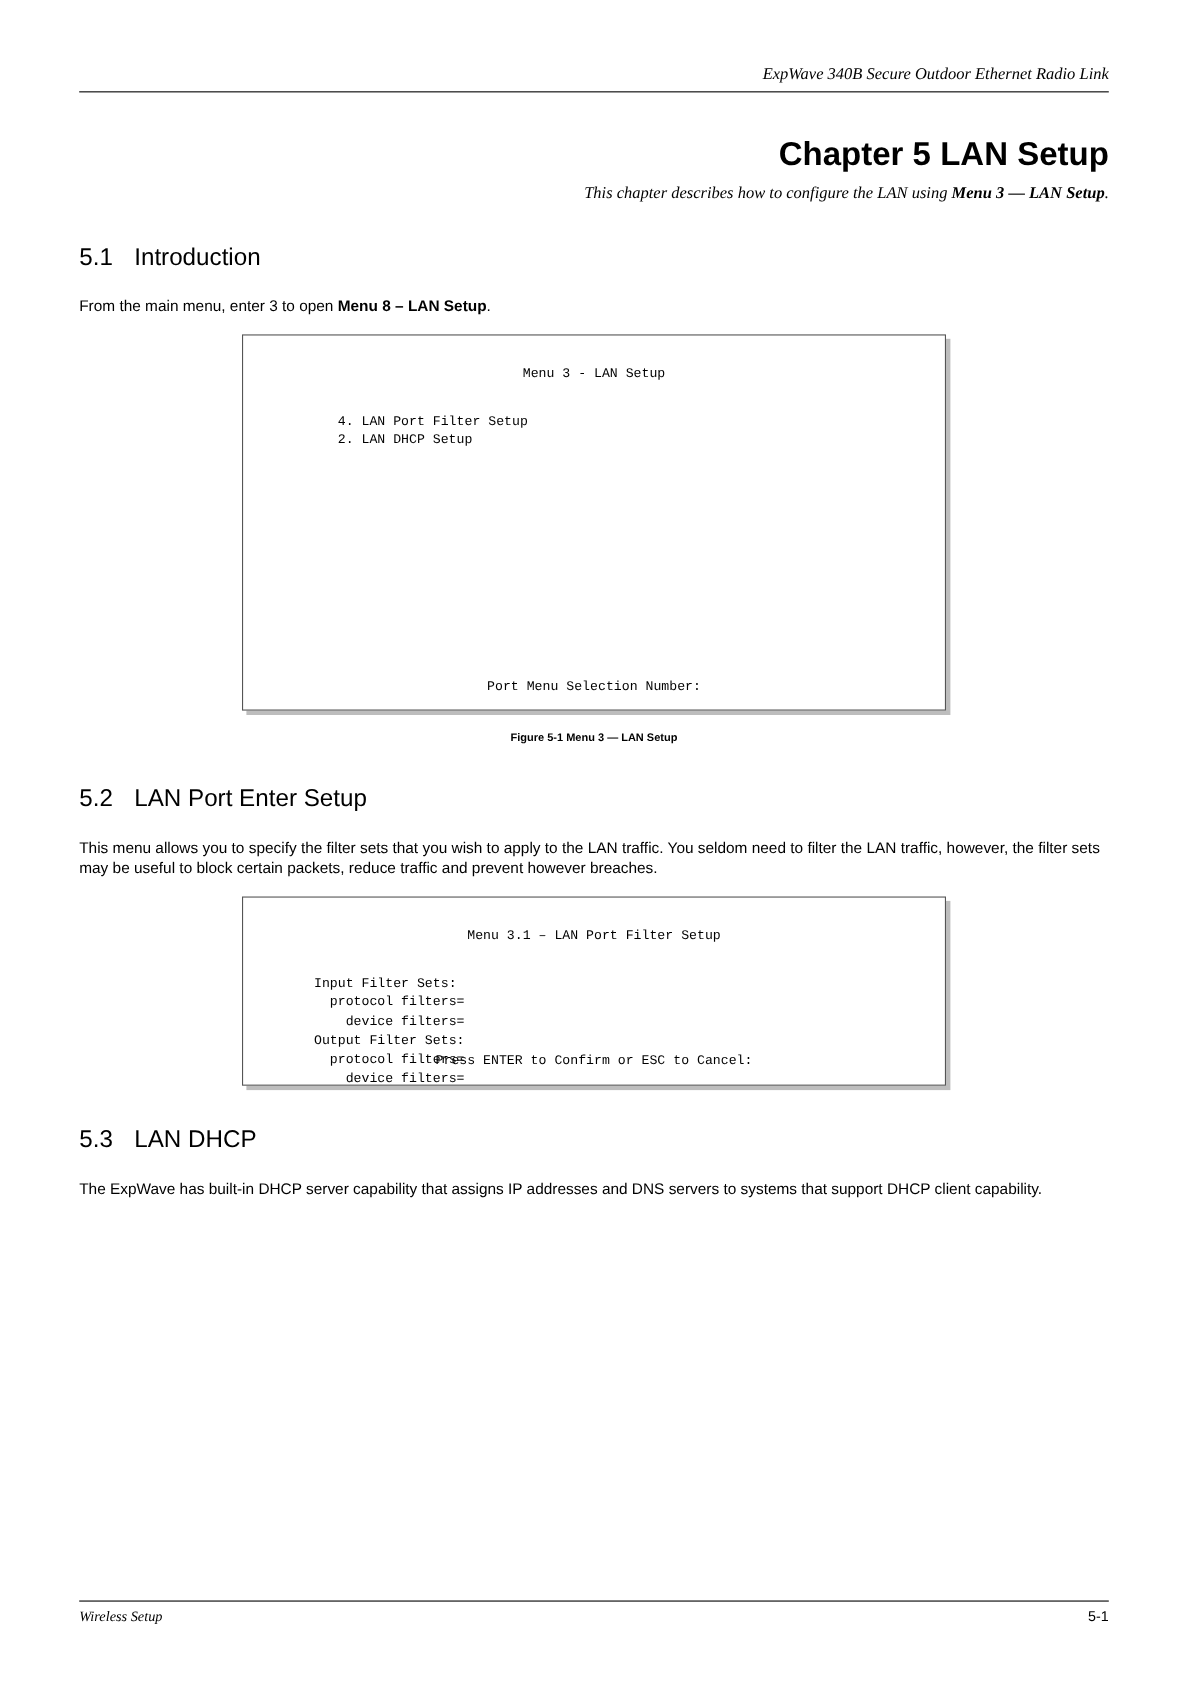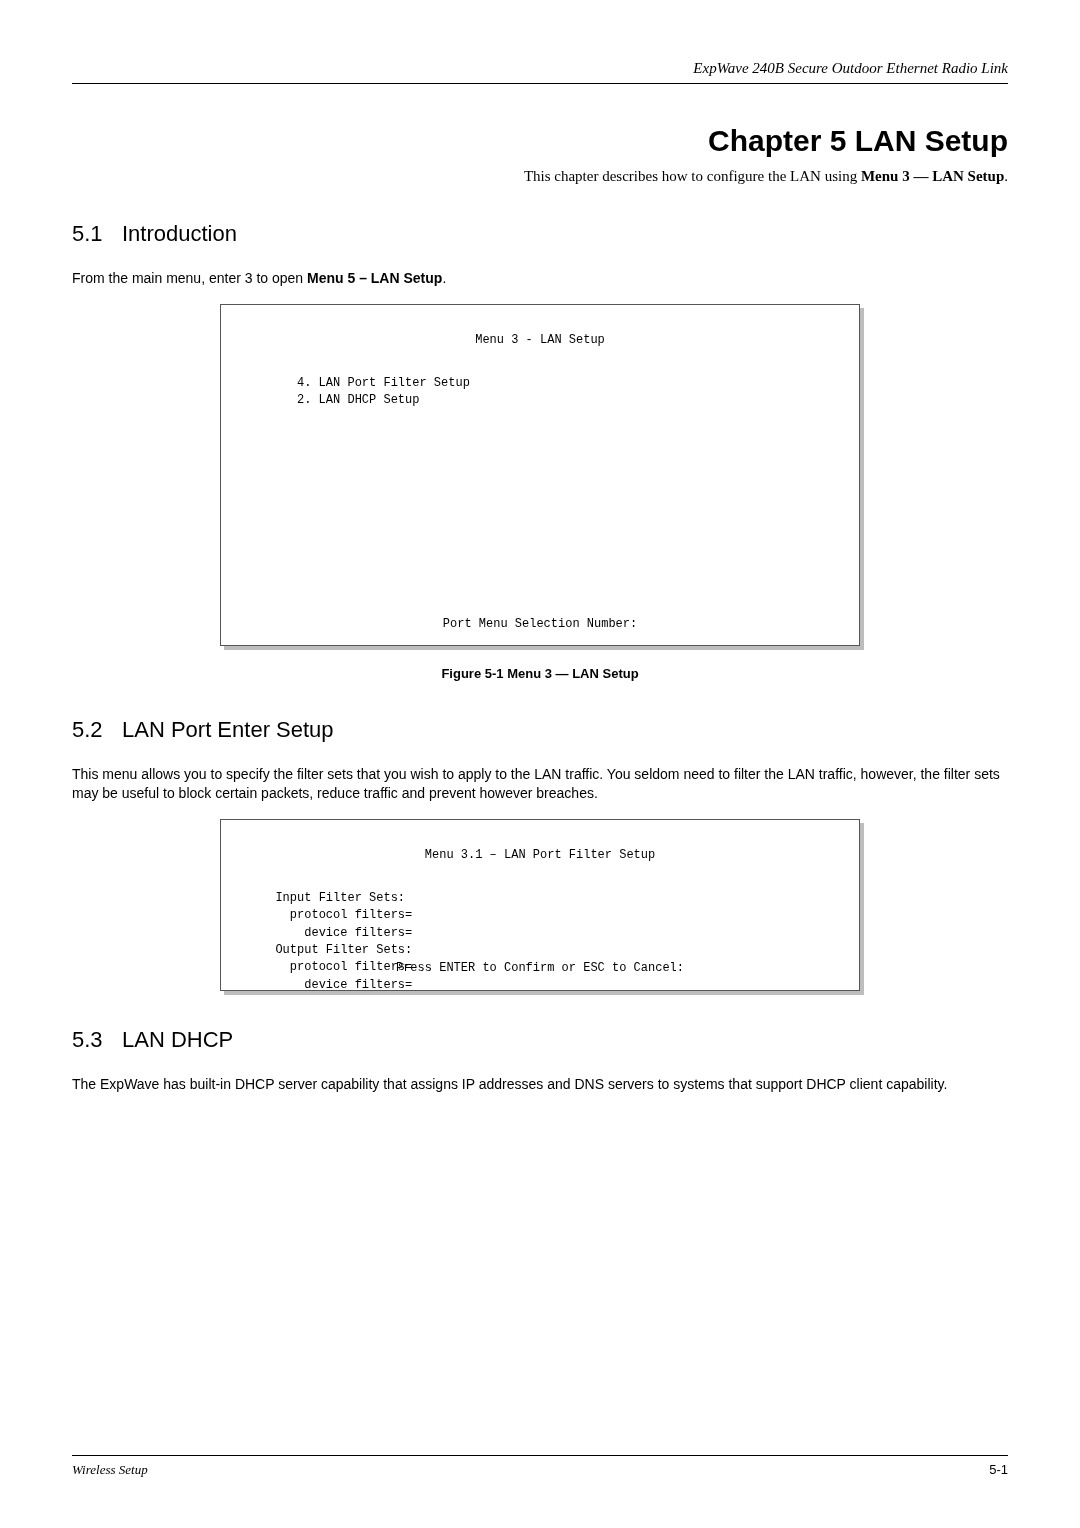--- a/index.html
+++ b/index.html
@@ -26,20 +26,21 @@
     padding-bottom: 6px;
     margin-bottom: 40px;
   }
   .chapter-title {
     font-size: 30px;
     font-weight: bold;
     text-align: right;
     margin-bottom: 10px;
   }
   .chapter-subtitle {
+    font-style: italic;
     font-family: "Times New Roman", Times, serif;
     font-size: 15px;
     text-align: right;
     margin-bottom: 36px;
   }
   .section-h {
     font-size: 22px;
     font-weight: normal;
     margin-top: 36px;
     margin-bottom: 22px;
@@ -59,41 +60,41 @@
   }
   .term-box {
     background: #ffffff;
     border: 1px solid #555;
     box-shadow: 4px 4px 0 0 #bdbdbd;
     font-family: "Courier New", Courier, monospace;
     font-size: 12px;
     line-height: 1.45;
     color: #000;
     white-space: pre;
-    padding: 10px 4px;
+    padding: 10px 14px;
   }
   .term-tall { height: 320px; position: relative; }
   .term-short { height: 150px; position: relative; }
   .term-bot {
     position: absolute;
     left: 0; right: 0;
     bottom: 12px;
     text-align: center;
     font-family: "Courier New", Courier, monospace;
     font-size: 12px;
     white-space: pre;
   }
   .term-center-title {
     text-align: center;
     margin-bottom: 8px;
   }
   .fig-caption {
     text-align: center;
     font-weight: bold;
-    font-size: 13px;
+    font-size: 10px;
     margin: 18px 0 26px 0;
   }
   .footer {
     position: absolute;
     left: 72px;
     right: 72px;
     bottom: 50px;
     border-top: 1px solid #000;
     padding-top: 6px;
     font-size: 13px;
@@ -103,34 +104,34 @@
   .footer .ftitle {
     font-style: italic;
     font-family: "Times New Roman", Times, serif;
   }
 </style>
 </head>
 <body>
 
 <div class="page">
 
-  <div class="running-header">ExpWave 240B Secure Outdoor Ethernet Radio Link</div>
+  <div class="running-header">ExpWave 340B Secure Outdoor Ethernet Radio Link</div>
 
   <div class="chapter-title">Chapter 5  LAN Setup</div>
 
   <div class="chapter-subtitle">
     <span>This chapter describes how to configure the LAN using </span><b><span>Menu 3 — LAN Setup</span></b><span>.</span>
   </div>
 
   <div class="section-h">
     <span class="sec-num">5.1</span><span>Introduction</span>
   </div>
 
   <p class="body-p">
-    <span>From the main menu, enter 3 to open </span><b><span>Menu 5 – LAN Setup</span></b><span>.</span>
+    <span>From the main menu, enter 3 to open </span><b><span>Menu 8 – LAN Setup</span></b><span>.</span>
   </p>
 
   <div class="term-box-wrap">
     <div class="term-box term-tall">
 <div class="term-center-title">Menu 3 - LAN Setup</div>
           <span>4. LAN Port Filter Setup</span>
           <span>2. LAN DHCP Setup</span>
       <div class="term-bot">Port Menu Selection Number:</div>
     </div>
   </div>

